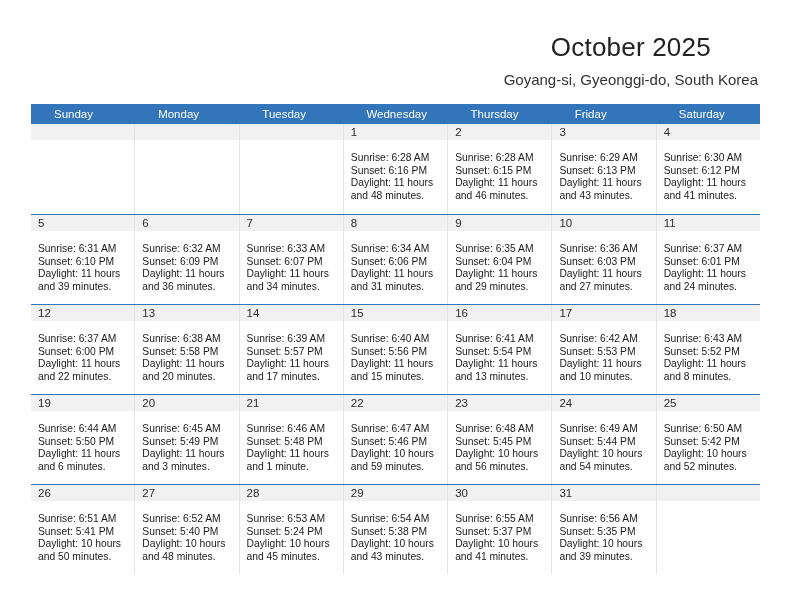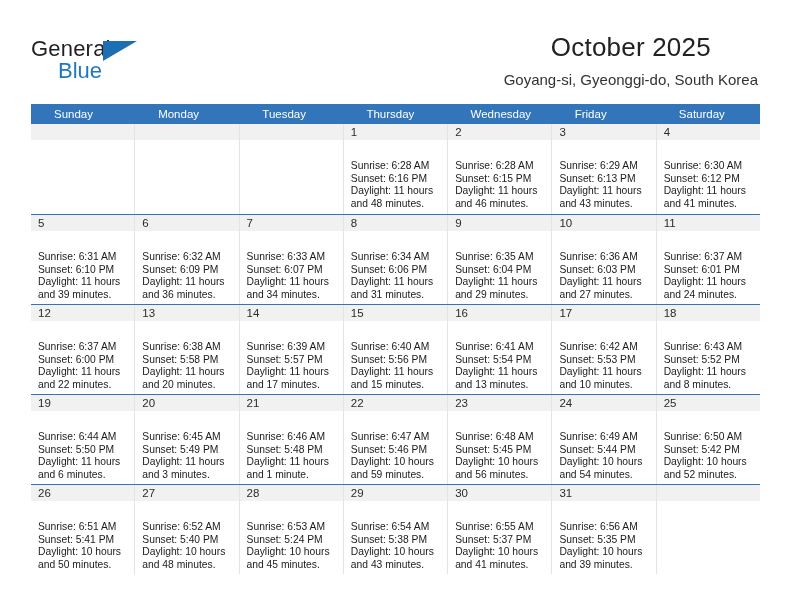--- a/index.html
+++ b/index.html
@@ -130,57 +130,52 @@
     font-size: 11.5px;
     line-height: 16px;
     padding-left: 7px;
     color: #2b2b2b;
     box-sizing: border-box;
   }
   .cell.empty .daynum {
     background: #f1f1f1;
   }
   .info {
-    padding: 20px 5px 0 7px;
+    padding: 12px 5px 0 7px;
     font-size: 10.3px;
     line-height: 12.6px;
     color: #1a1a1a;
   }
   .info div {
     white-space: nowrap;
   }
 </style>
 </head>
 <body>
 
 <div class="page">
 
   <div class="header">
 
-    <div class="logo">
-      <span class="logo-general">General</span>
-      <span class="logo-tri"></span>
-      <span class="logo-blue">Blue</span>
-    </div>
 
     <div class="title-block">
       <div class="cal-title">October 2025</div>
       <div class="cal-subtitle">Goyang-si, Gyeonggi-do, South Korea</div>
     </div>
 
   </div>
 
   <div class="calendar">
 
     <div class="dow-row">
       <div class="dow">Sunday</div>
       <div class="dow">Monday</div>
       <div class="dow">Tuesday</div>
+      <div class="dow">Wednesday</div>
       <div class="dow">Thursday</div>
-      <div class="dow">Wednesday</div>
       <div class="dow">Friday</div>
       <div class="dow">Saturday</div>
     </div>
 
     <div id="weeks-container">
         <div class="week">
           <div class="cell empty">
             <div class="daynum"></div>
           </div>
           <div class="cell empty">

